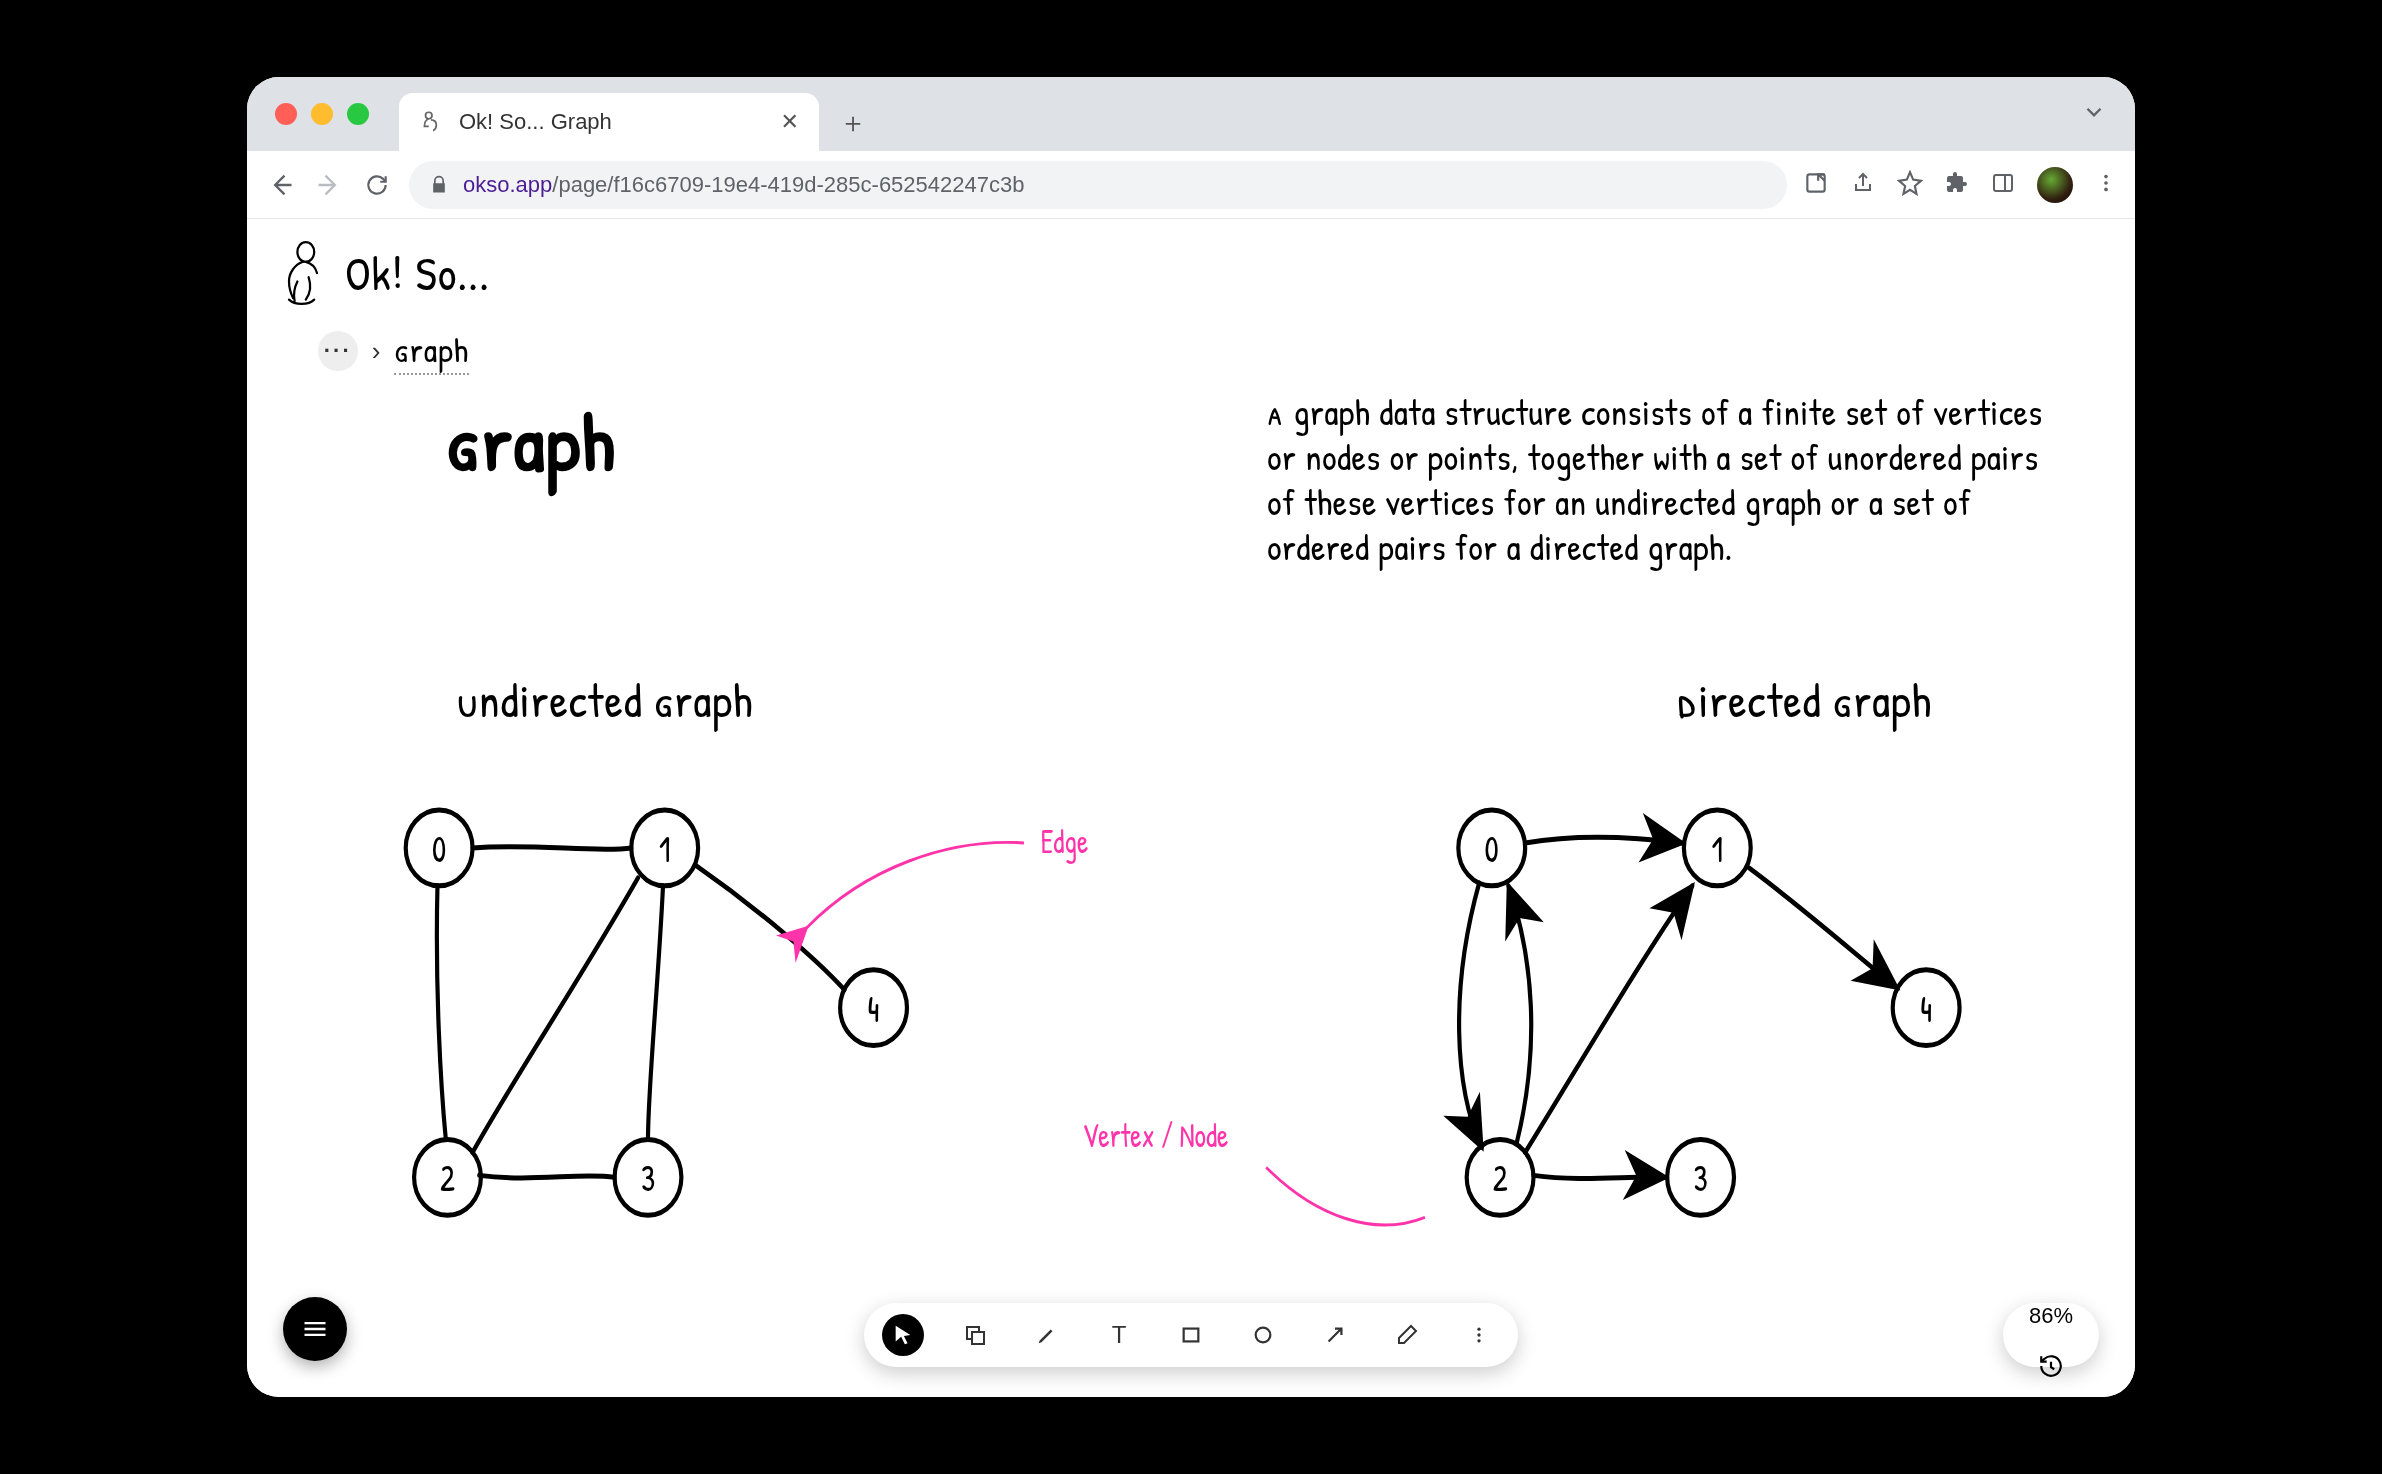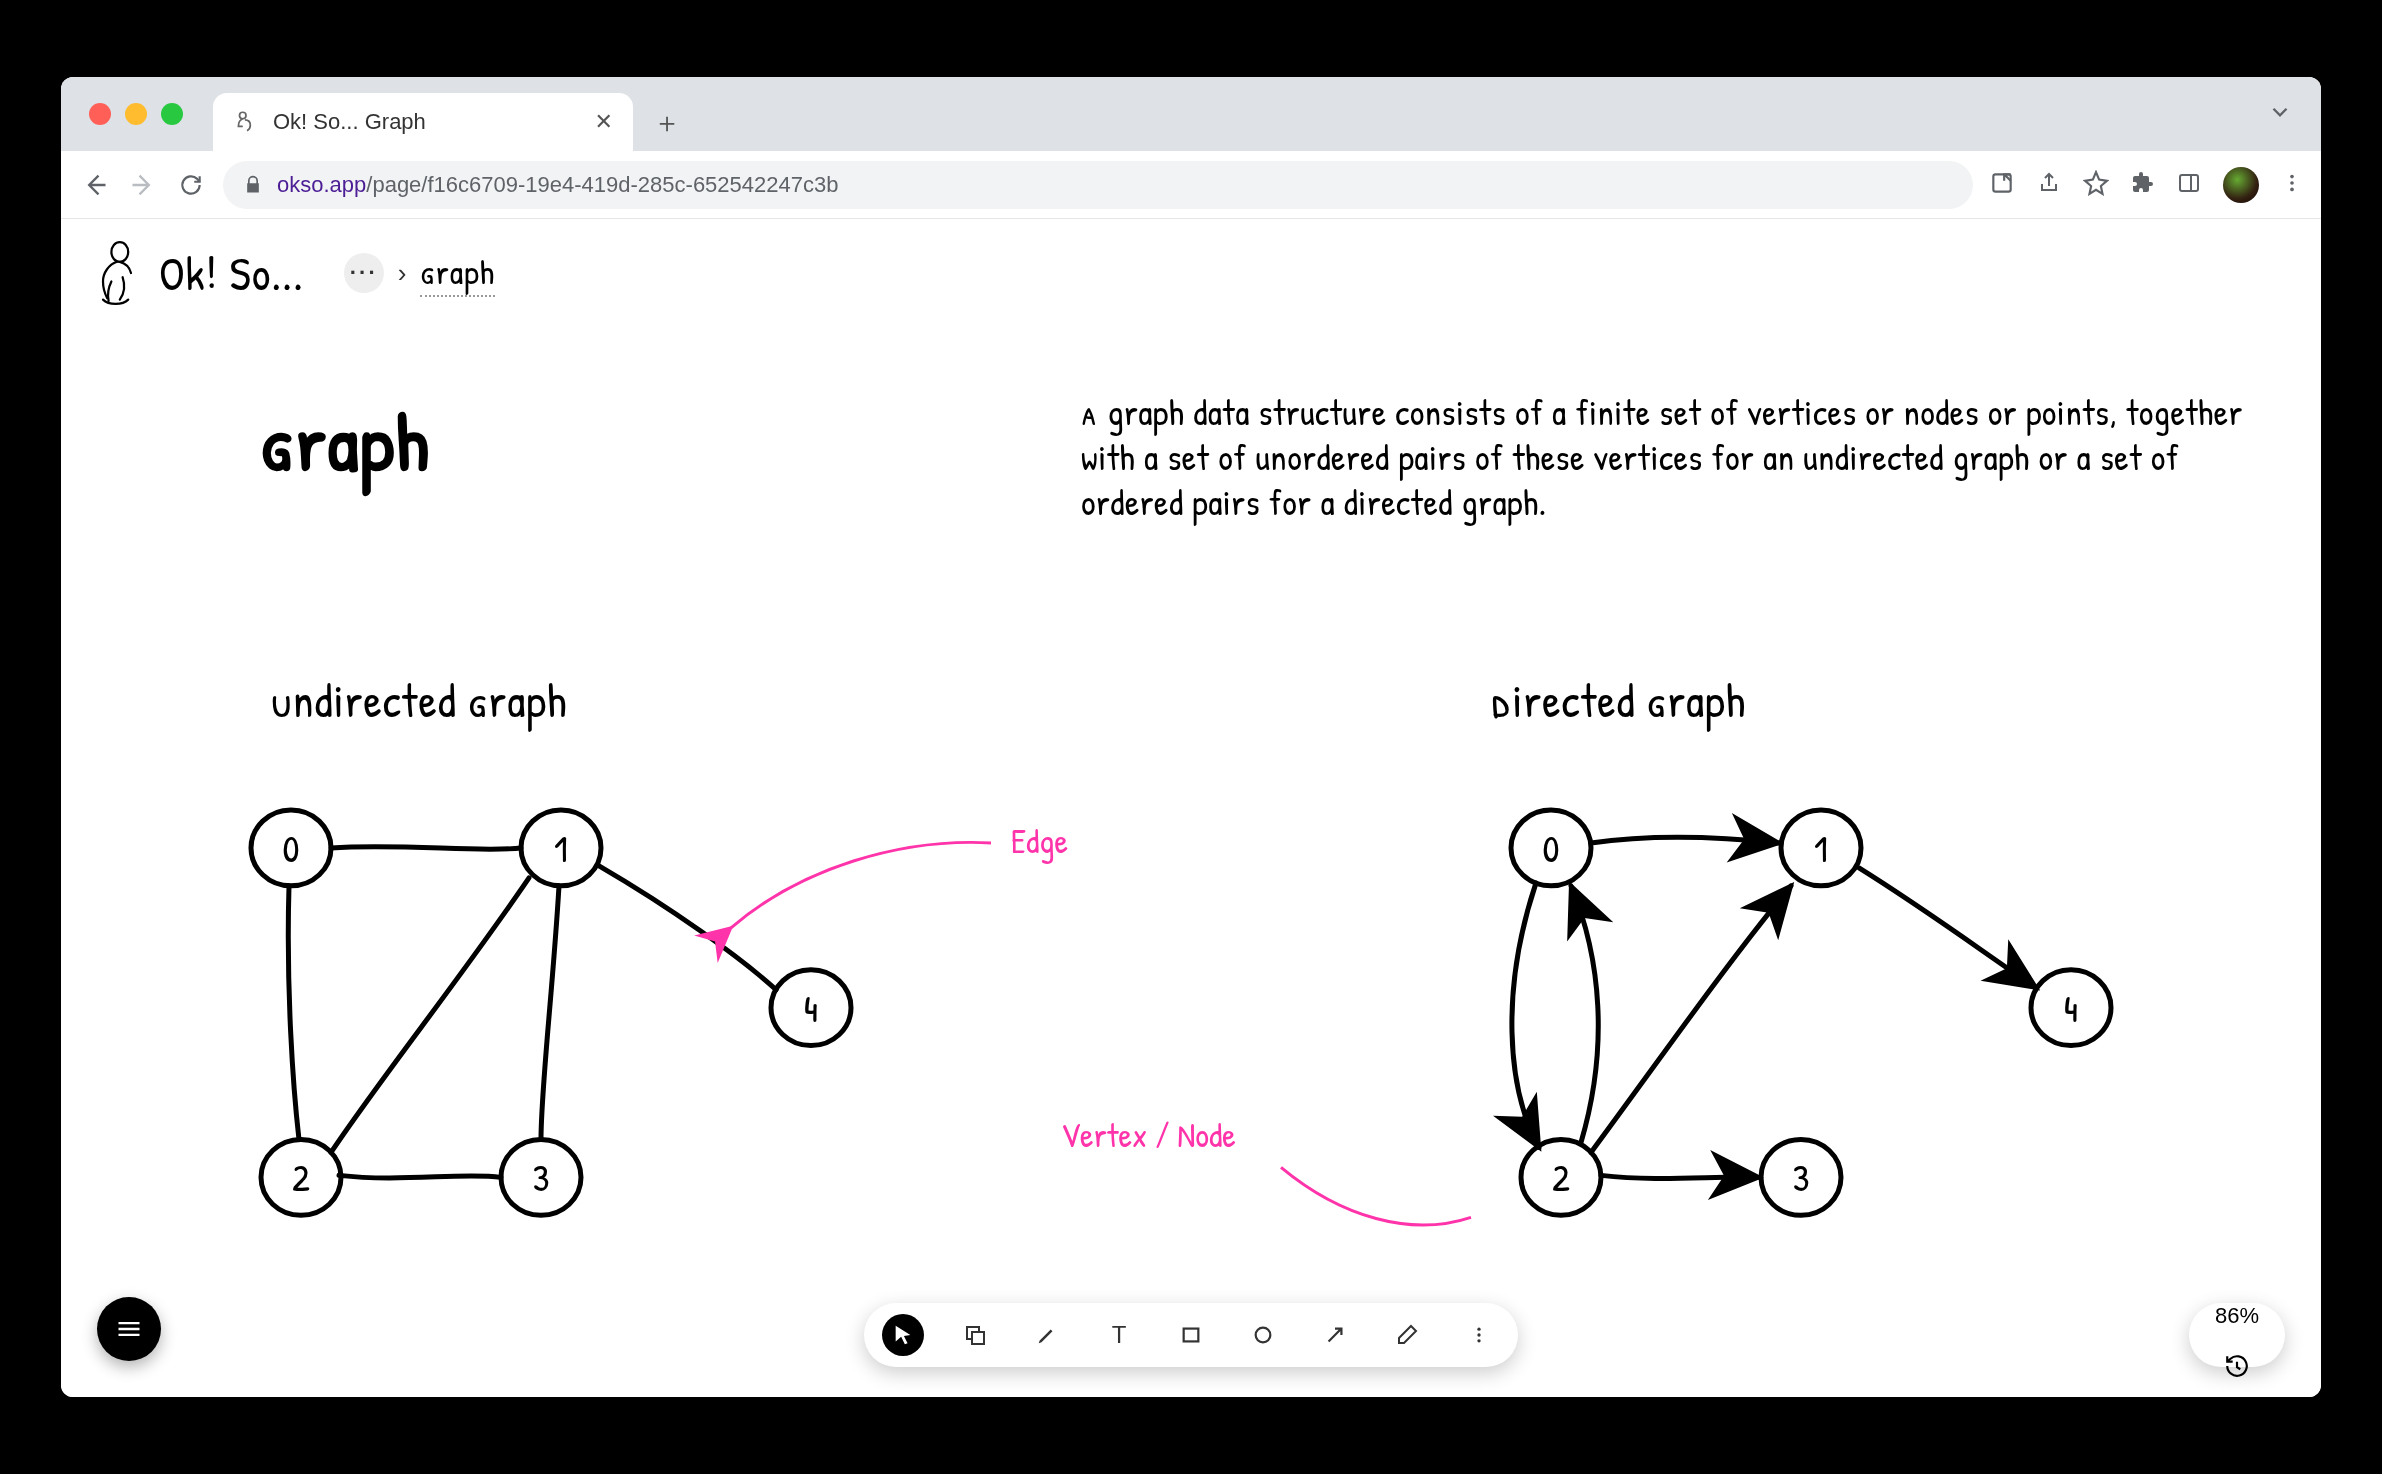--- a/index.html
+++ b/index.html
@@ -7,24 +7,24 @@
   body {
     background: #000;
     font-family: -apple-system, BlinkMacSystemFont, "Segoe UI", sans-serif;
     display: flex;
     align-items: center;
     justify-content: center;
     width: 2382px;
     height: 1474px;
   }
   .browser-window {
-    width: 2260px;
+    width: 1888px;
     height: 1320px;
     background: #fff;
-    border-radius: 12px;
+    border-radius: 32px;
     overflow: hidden;
     box-shadow: 0 20px 60px rgba(0,0,0,.5);
     display: flex;
     flex-direction: column;
     position: relative;
   }
   
   .tab-strip {
     height: 74px;
     background: #dee1e6;
@@ -80,21 +80,21 @@
     color:#5f6368;
   }
   .addr .domain { color:#4c1d95; }
   .addr .path { color:#5f6368; }
   .right-icons { display:flex; align-items:center; gap:22px; color:#5f6368; }
   .avatar { width:36px;height:36px;border-radius:50%; background: radial-gradient(circle at 40% 35%, #6a3 0%, #321 60%, #100 100%); }
   
   .content { flex:1; position:relative; background:#fff; overflow:hidden; }
   .app-header {
     position:absolute; left:28px; top:18px;
-    display:flex; gap:18px;
+    display:flex; align-items:center; gap:18px;flex-direction:column;
   }
   .logo-block { display:flex; align-items:center; gap:14px; }
   .logo-img { width:56px;height:72px; }
   .app-name { font-family: 'Brush Script MT','Comic Sans MS',cursive; font-size:46px; font-weight:600; letter-spacing:1px; }
   .crumb-group { display:flex; align-items:center; gap:14px; margin-left:22px;}
   .crumb-ell {
     width:40px;height:40px;border-radius:50%;background:#eee;
     display:flex;align-items:center;justify-content:center;
     font-size:22px;color:#333;font-weight:700;letter-spacing:2px;
   }

